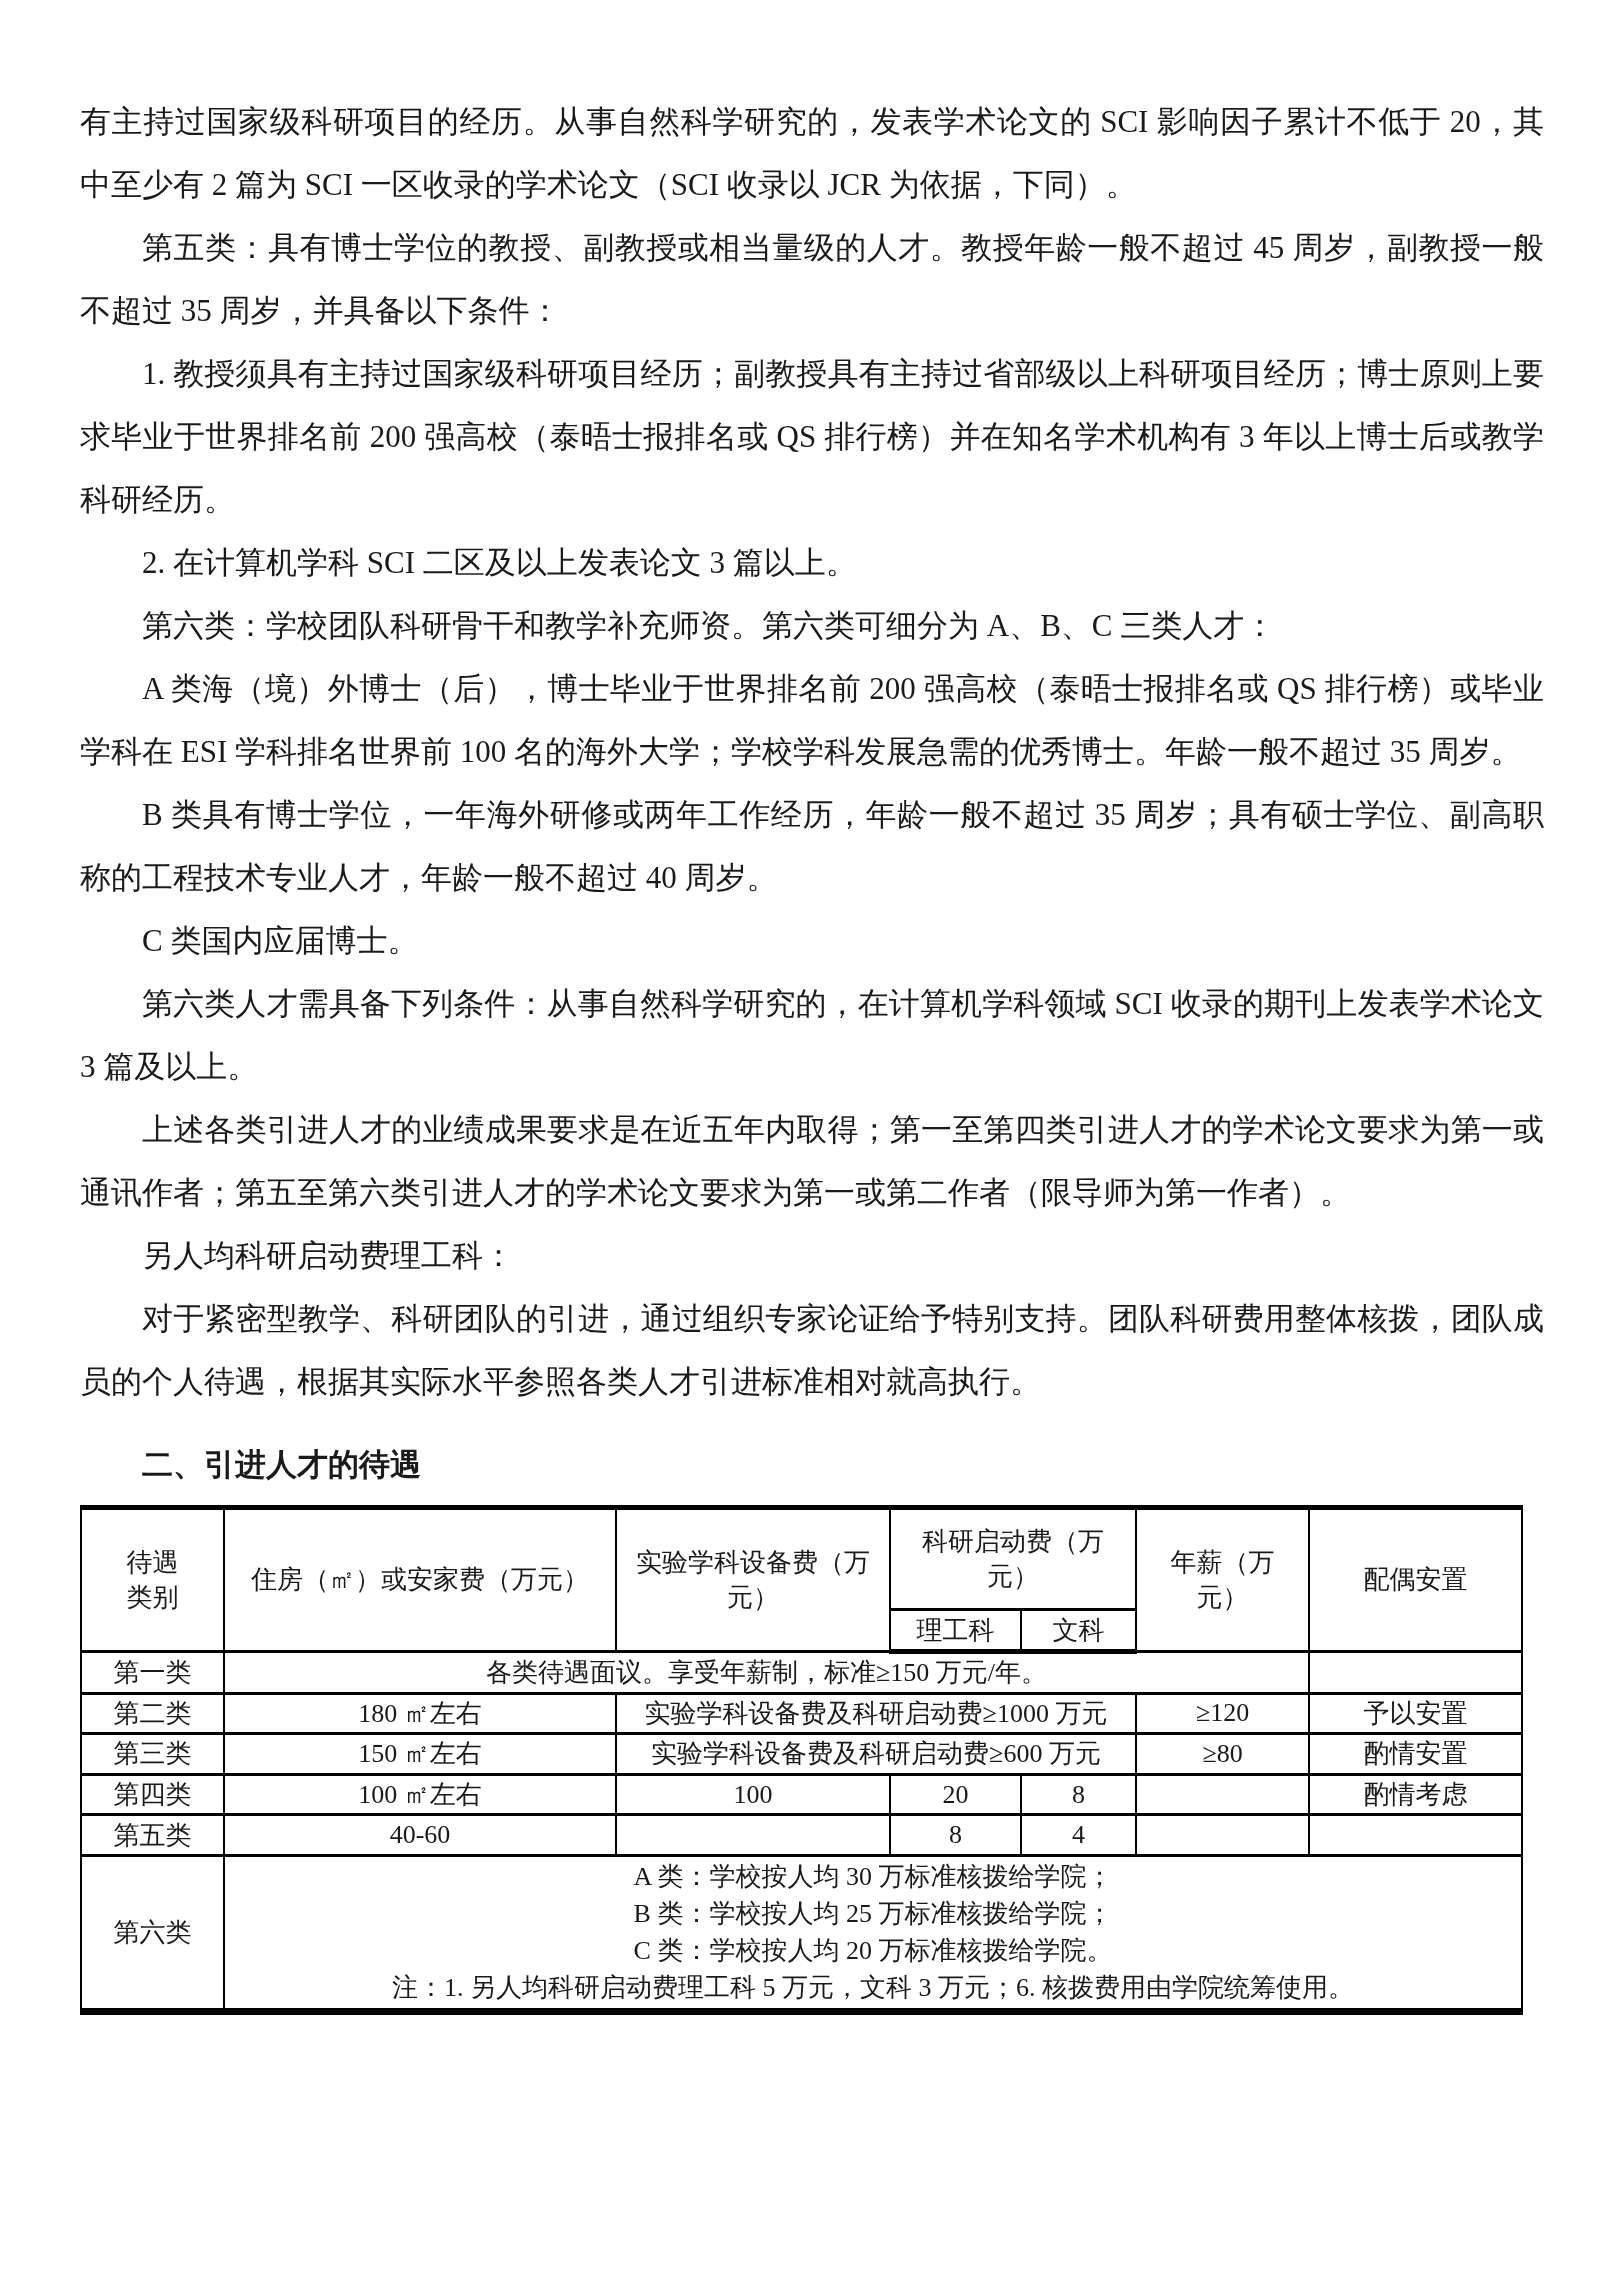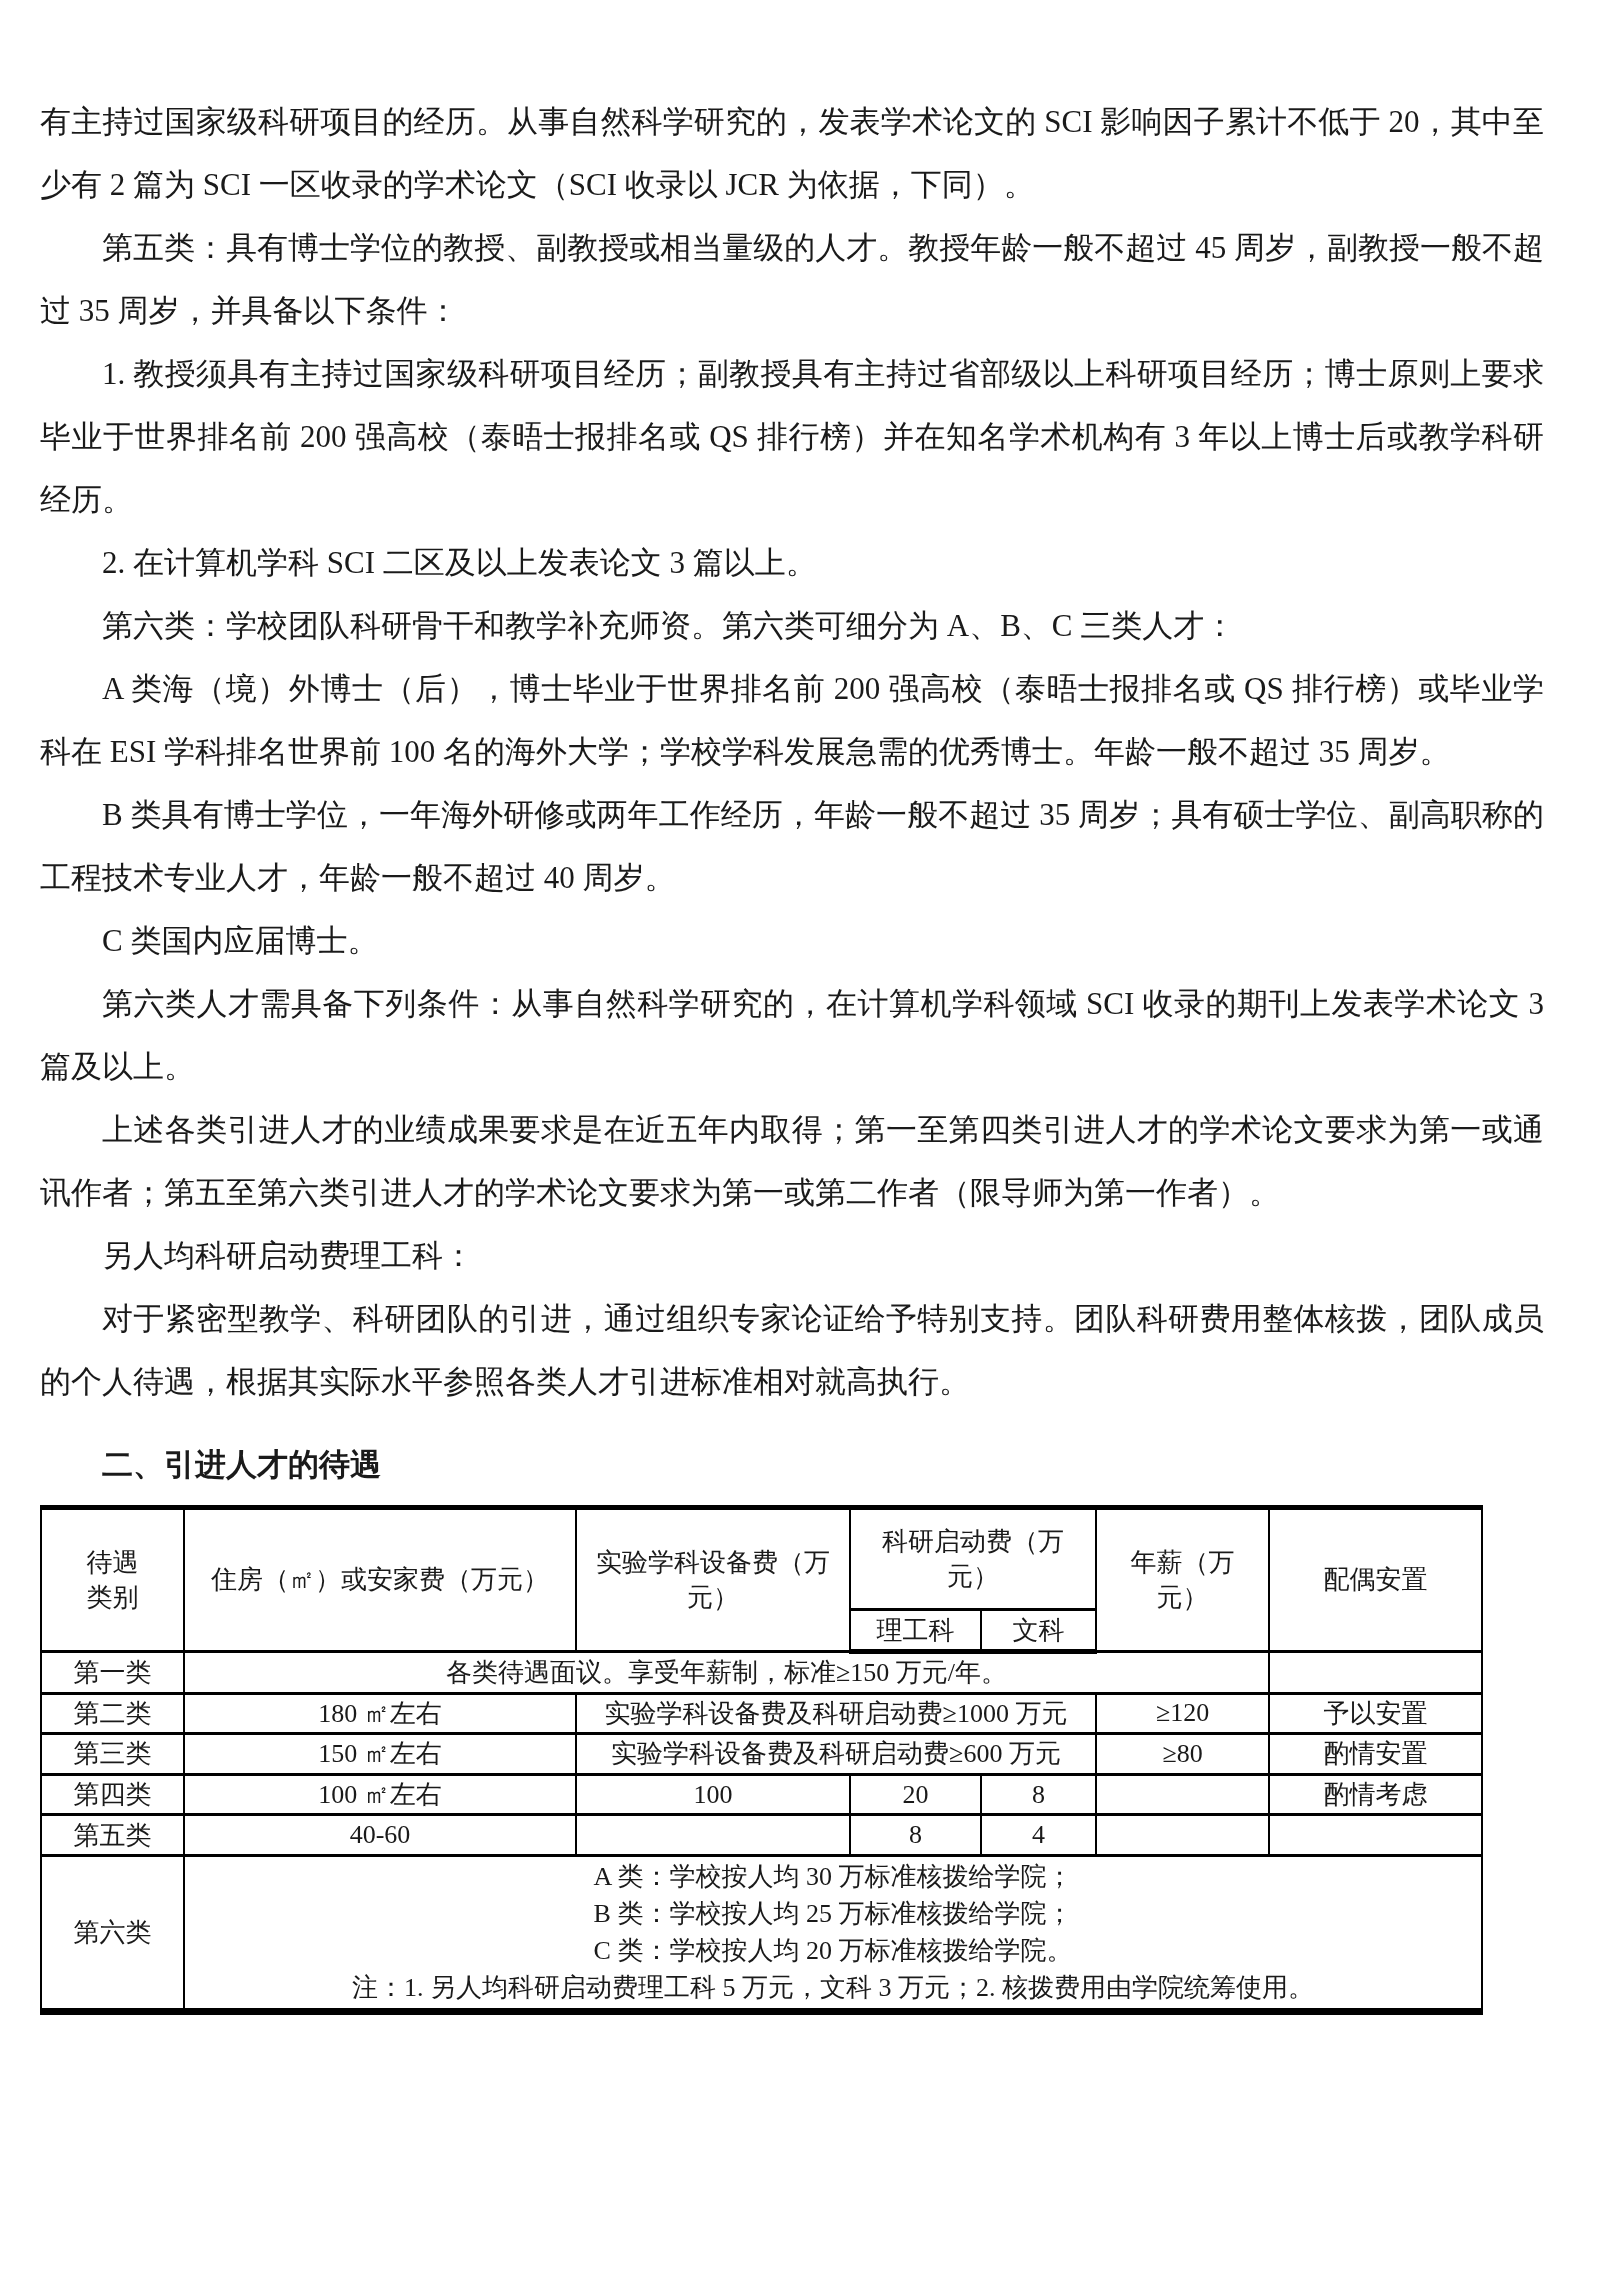--- a/index.html
+++ b/index.html
@@ -3,21 +3,21 @@
 <meta charset="utf-8">
 <style>
   html, body { margin: 0; padding: 0; background: #ffffff; }
   .page {
     position: relative;
     width: 1623px;
     height: 2295px;
     box-sizing: border-box;
     background: #ffffff;
     color: #1a1a1a;
-    padding: 90px 79px 0 40px;
+    padding: 90px 79px 0 80px;
     overflow: hidden;
     font-family: "Liberation Serif", serif;
   }
   .body-text {
     margin: 0;
     font-size: 31px;
     line-height: 63px;
     text-align: justify;
     text-indent: 2em;
     font-family: "Liberation Serif", serif;
@@ -153,20 +153,20 @@
         <td>4</td>
         <td></td>
         <td></td>
       </tr>
       <tr class="row-six">
         <td>第六类</td>
         <td colspan="6" class="note-cell">
           <div>A 类：学校按人均 30 万标准核拨给学院；</div>
           <div>B 类：学校按人均 25 万标准核拨给学院；</div>
           <div>C 类：学校按人均 20 万标准核拨给学院。</div>
-          <div>注：1. 另人均科研启动费理工科 5 万元，文科 3 万元；2. 核拨费用由学院统筹使用。</div>
+          <div>注：1. 另人均科研启动费理工科 5 万元，文科 3 万元；6. 核拨费用由学院统筹使用。</div>
         </td>
       </tr>
     </tbody>
   </table>
 
 </div>
 
 
 </body></html>

